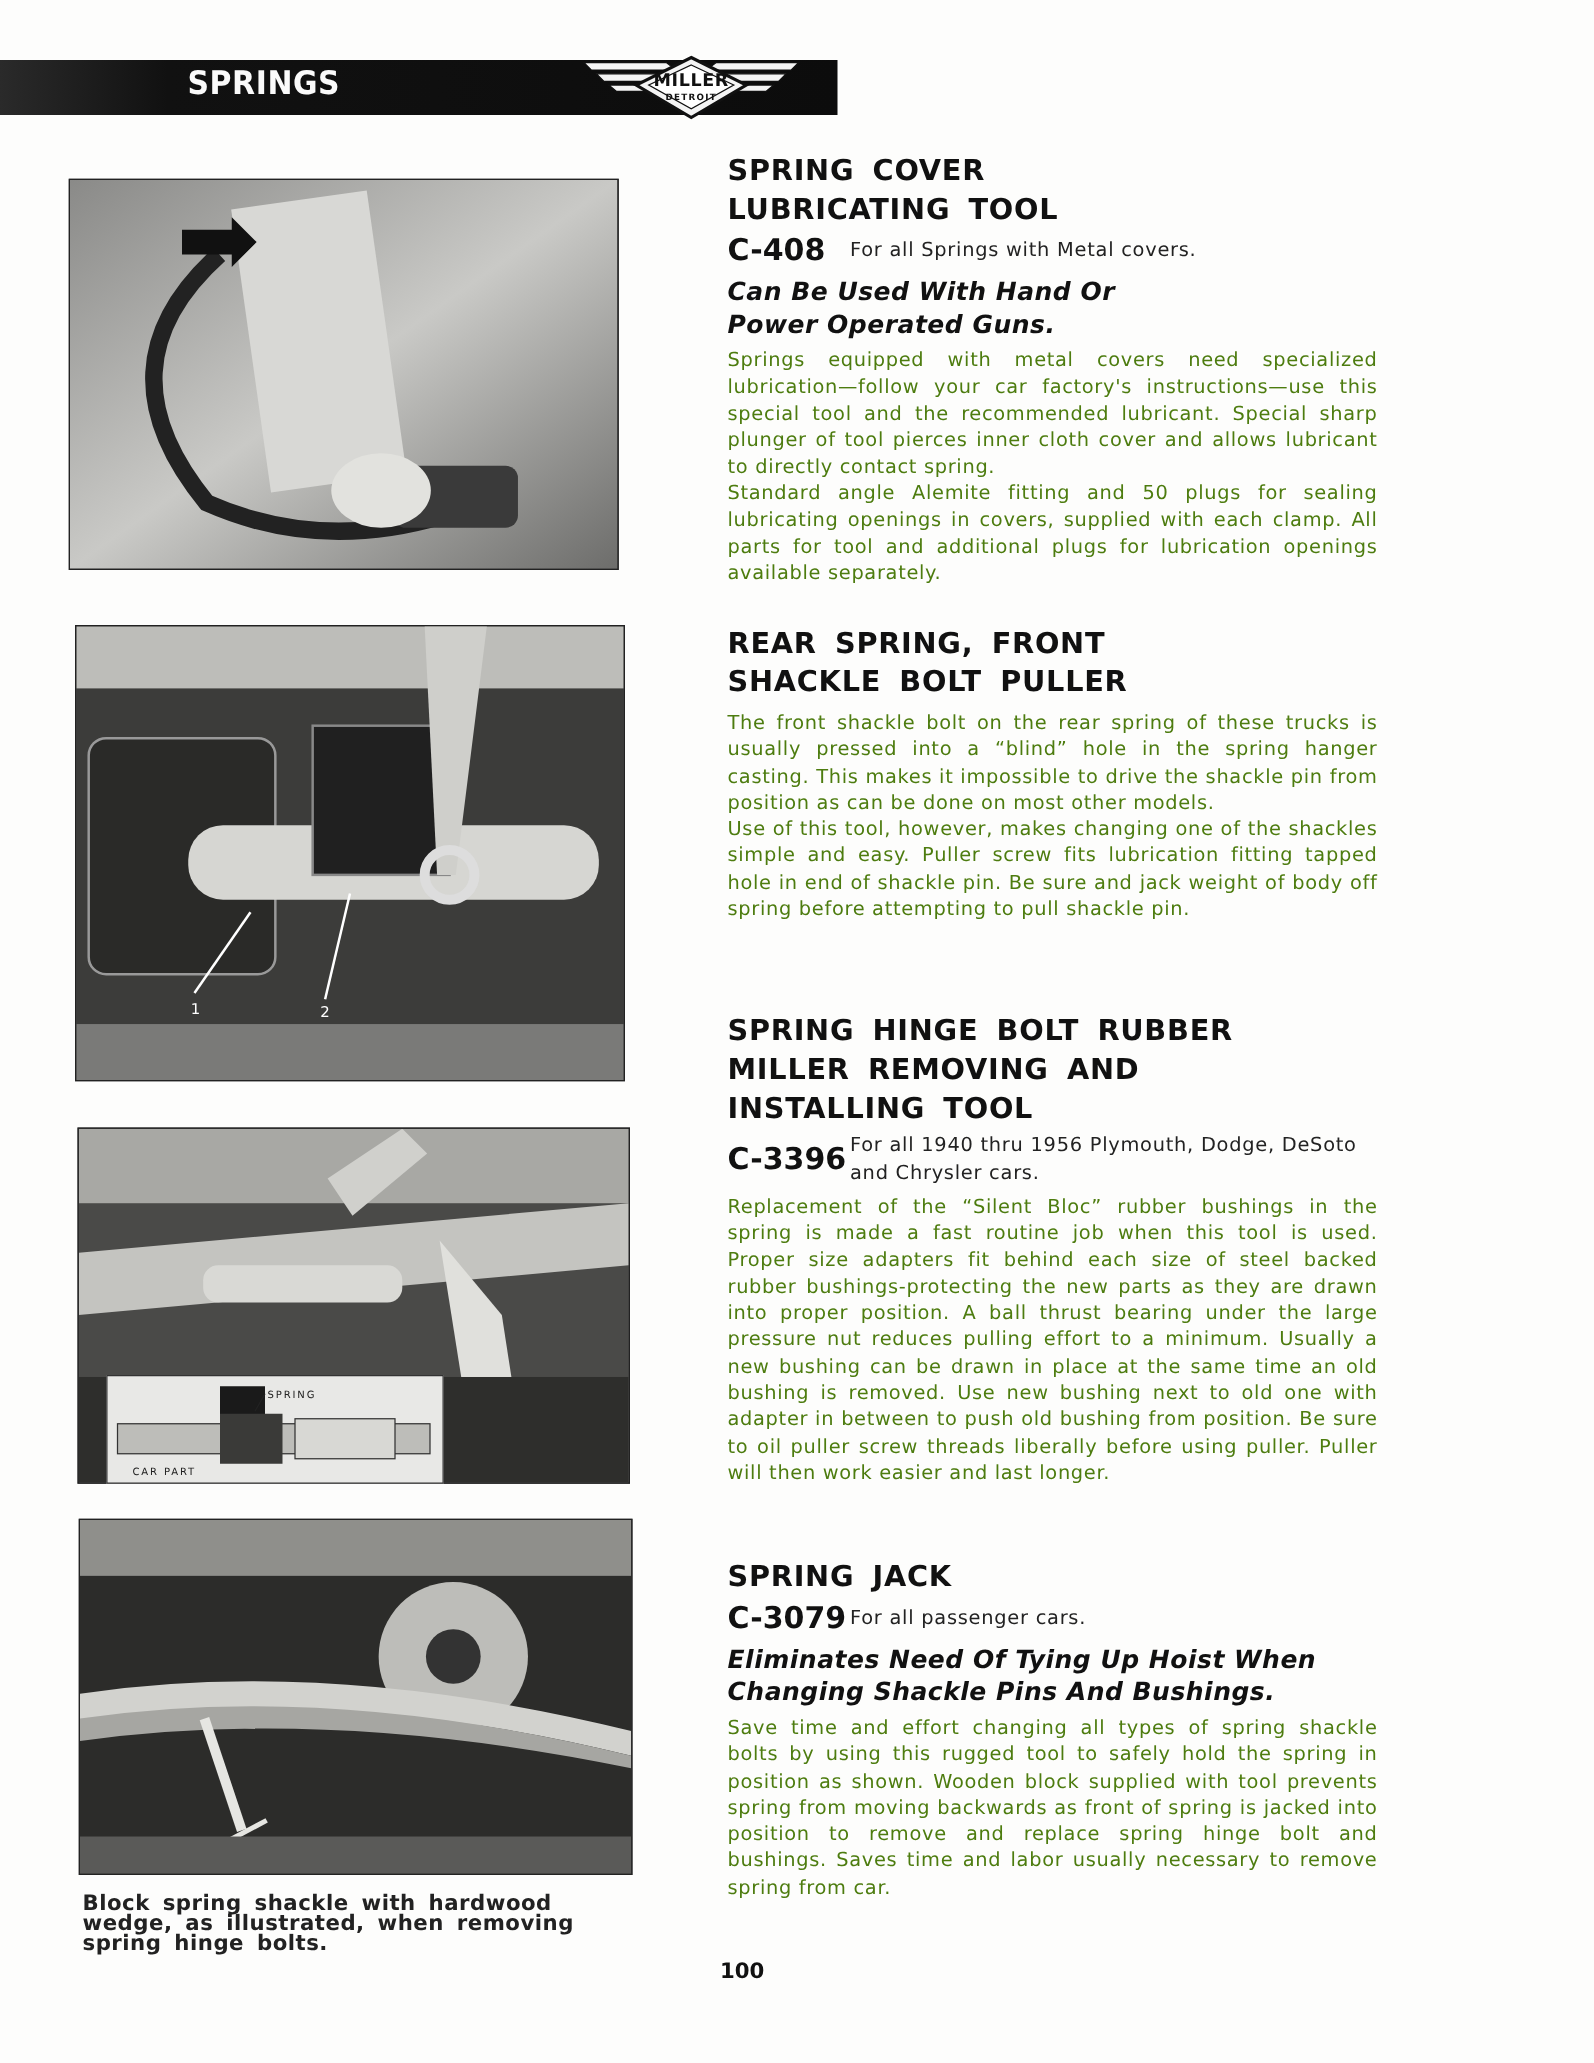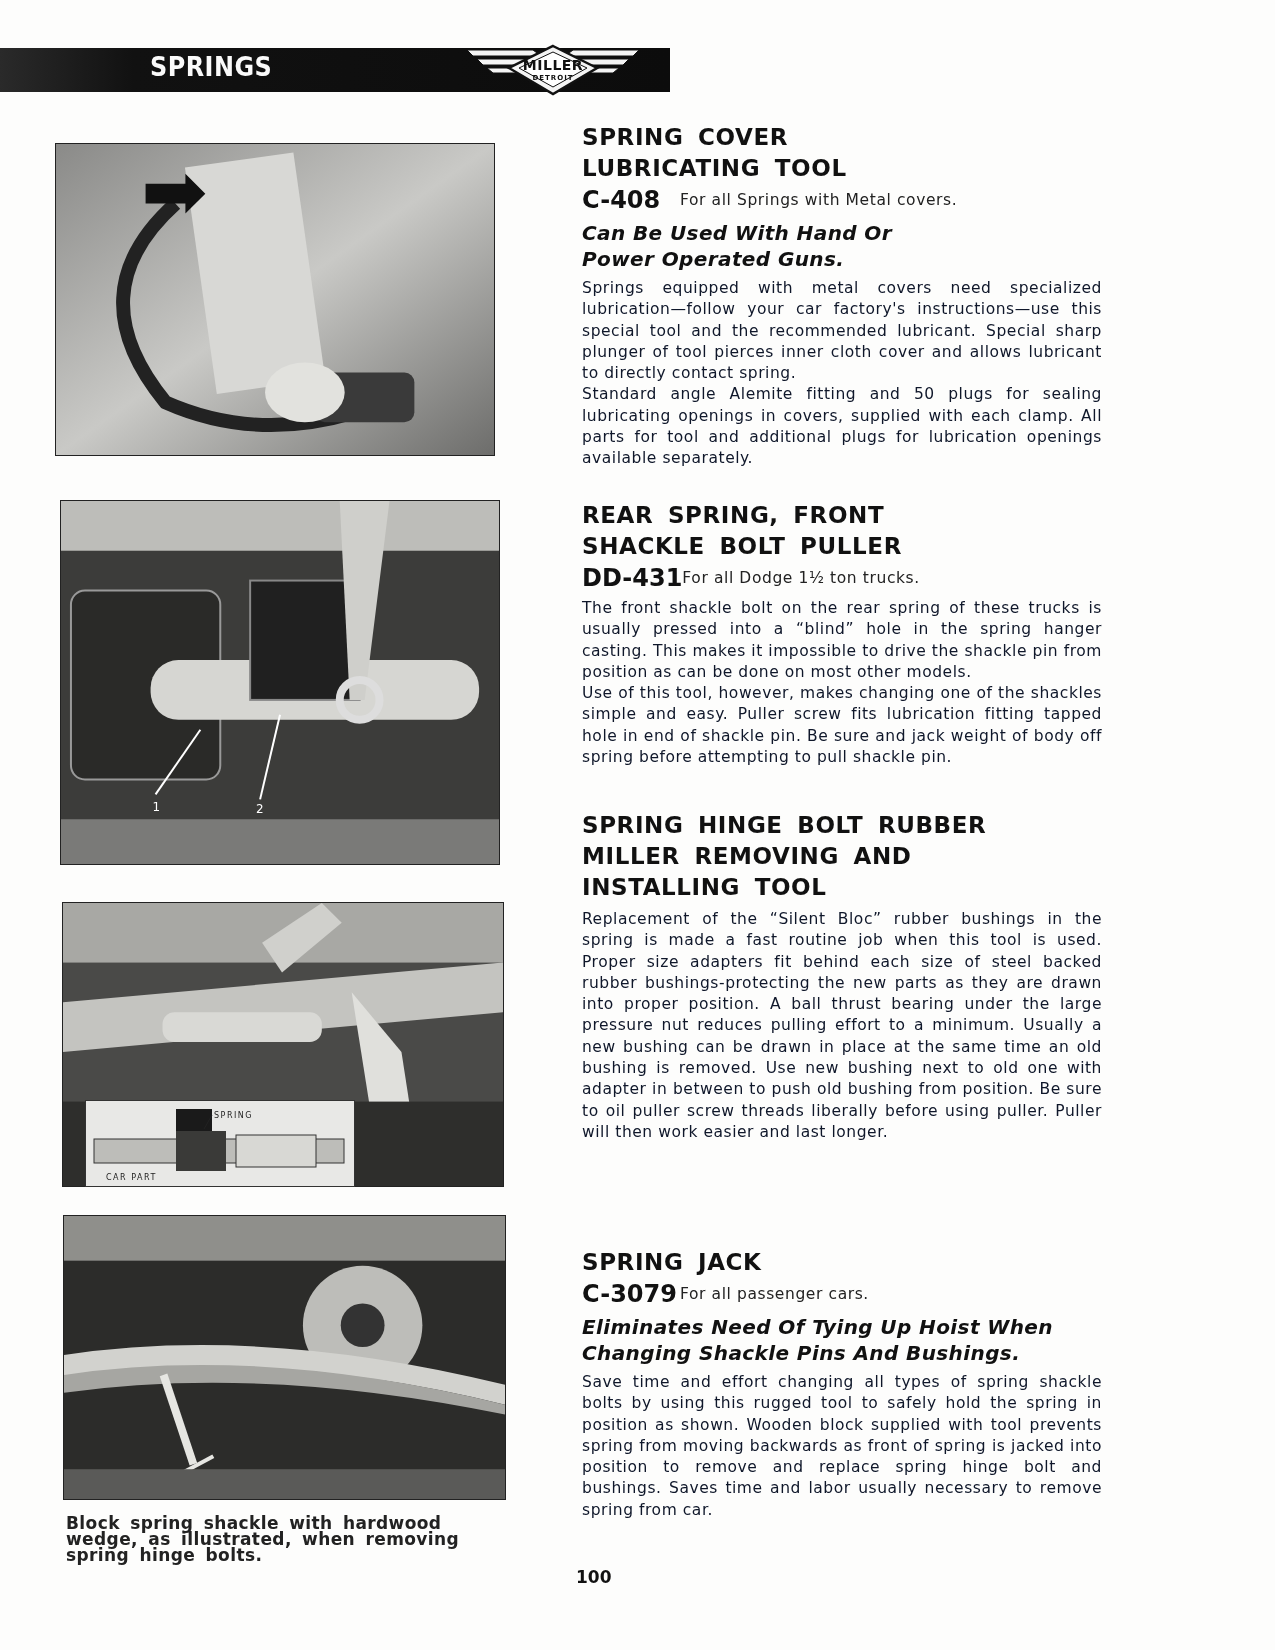--- a/index.html
+++ b/index.html
@@ -64,21 +64,21 @@
     }
     .part-row { display: flex; align-items: center; margin-top: 2px; }
     .part-no { font-weight: bold; font-size: 24px; color: #111; min-width: 98px; }
     .part-desc { font-size: 15.5px; letter-spacing: 0.6px; color: #222; line-height: 22px; }
     .subtitle {
       font-weight: bold; font-style: italic; font-size: 20px; line-height: 26px;
       color: #111; margin-top: 6px; letter-spacing: 0.4px;
     }
     .body-text {
       font-size: 15.5px; line-height: 21.3px; letter-spacing: 0.55px;
-      color: #0f172a; text-align: justify; margin-top: 6px;
+      color: #4d7c0f; text-align: justify; margin-top: 6px;
     }
     .body-text p { margin: 0; }
 
     .sec-1 { top: 122px; }
     .sec-2 { top: 500px; }
     .sec-3 { top: 810px; }
     .sec-4 { top: 1247px; }
 
     .page-number {
       position: absolute; left: 576px; top: 1567px;
@@ -198,36 +198,36 @@
     <p>Springs equipped with metal covers need specialized lubrication—follow your car factory's instructions—use this special tool and the recommended lubricant. Special sharp plunger of tool pierces inner cloth cover and allows lubricant to directly contact spring.</p>
     <p>Standard angle Alemite fitting and 50 plugs for sealing lubricating openings in covers, supplied with each clamp. All parts for tool and additional plugs for lubrication openings available separately.</p>
   </div>
 </div>
 
 <div class="col sec-2">
   <div class="section-title">
     <div>REAR  SPRING,  FRONT</div>
     <div>SHACKLE  BOLT  PULLER</div>
   </div>
-  <div class="part-row">
-    <span class="part-no">DD-431</span>
-    <span class="part-desc">For all Dodge 1½ ton trucks.</span>
-  </div>
   <div class="body-text">
     <p>The front shackle bolt on the rear spring of these trucks is usually pressed into a “blind” hole in the spring hanger casting. This makes it impossible to drive the shackle pin from position as can be done on most other models.</p>
     <p>Use of this tool, however, makes changing one of the shackles simple and easy. Puller screw fits lubrication fitting tapped hole in end of shackle pin. Be sure and jack weight of body off spring before attempting to pull shackle pin.</p>
   </div>
 </div>
 
 <div class="col sec-3">
   <div class="section-title">
     <div>SPRING  HINGE  BOLT  RUBBER</div>
     <div>MILLER  REMOVING  AND</div>
     <div>INSTALLING  TOOL</div>
   </div>
+  <div class="part-row">
+    <span class="part-no">C-3396</span>
+    <span class="part-desc">For all 1940 thru 1956 Plymouth, Dodge, DeSoto and Chrysler cars.</span>
+  </div>
   <div class="body-text">
     <p>Replacement of the “Silent Bloc” rubber bushings in the spring is made a fast routine job when this tool is used. Proper size adapters fit behind each size of steel backed rubber bushings-protecting the new parts as they are drawn into proper position. A ball thrust bearing under the large pressure nut reduces pulling effort to a minimum. Usually a new bushing can be drawn in place at the same time an old bushing is removed. Use new bushing next to old one with adapter in between to push old bushing from position. Be sure to oil puller screw threads liberally before using puller. Puller will then work easier and last longer.</p>
   </div>
 </div>
 
 <div class="col sec-4">
   <div class="section-title">
     <div>SPRING  JACK</div>
   </div>
   <div class="part-row">

